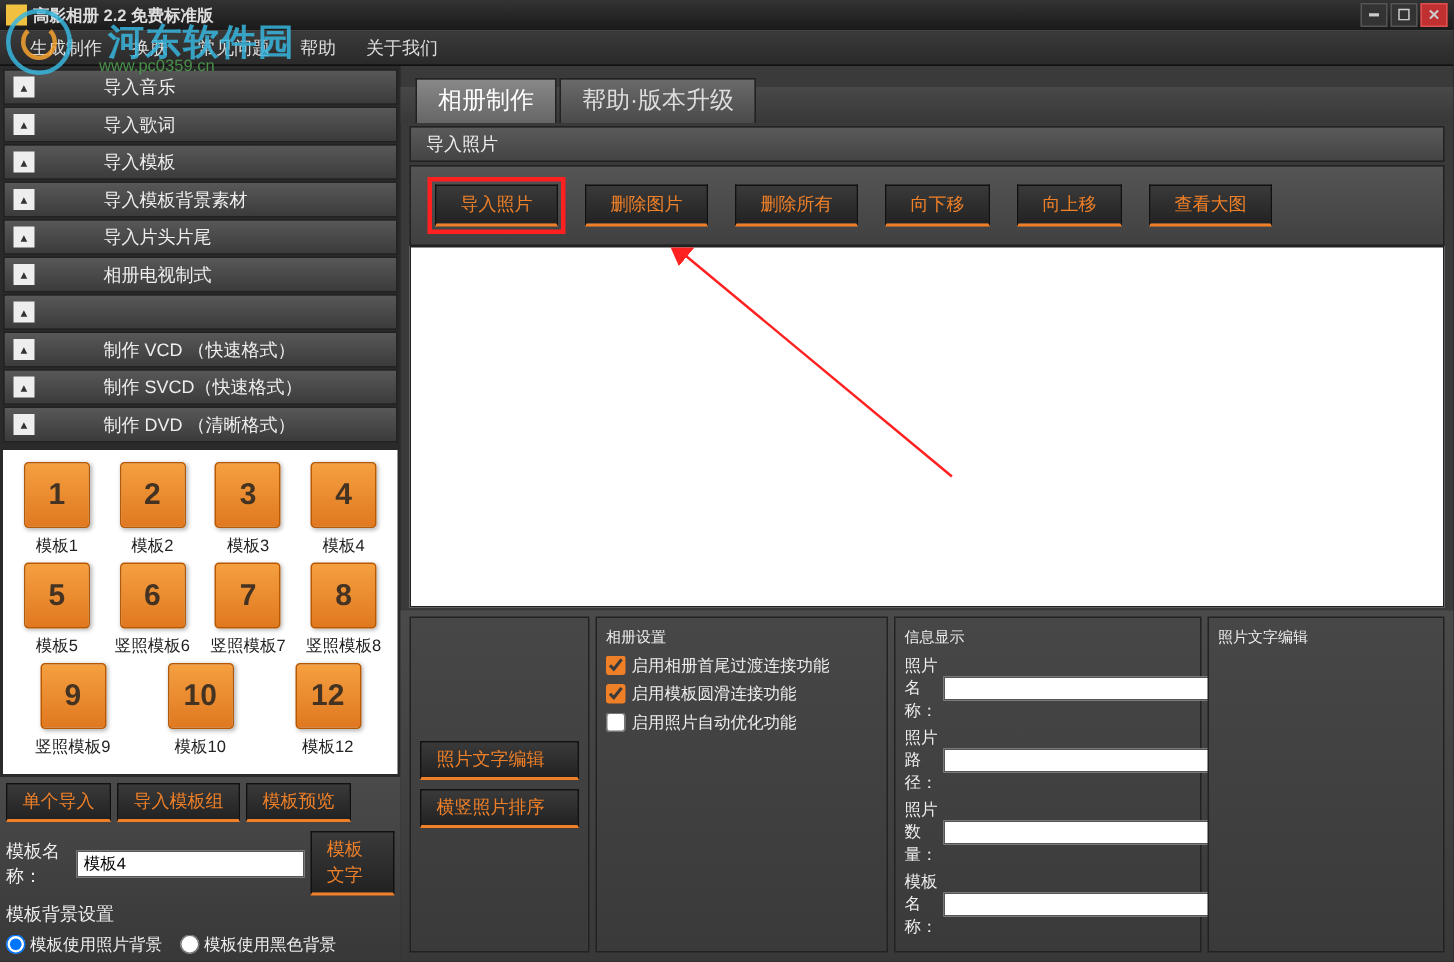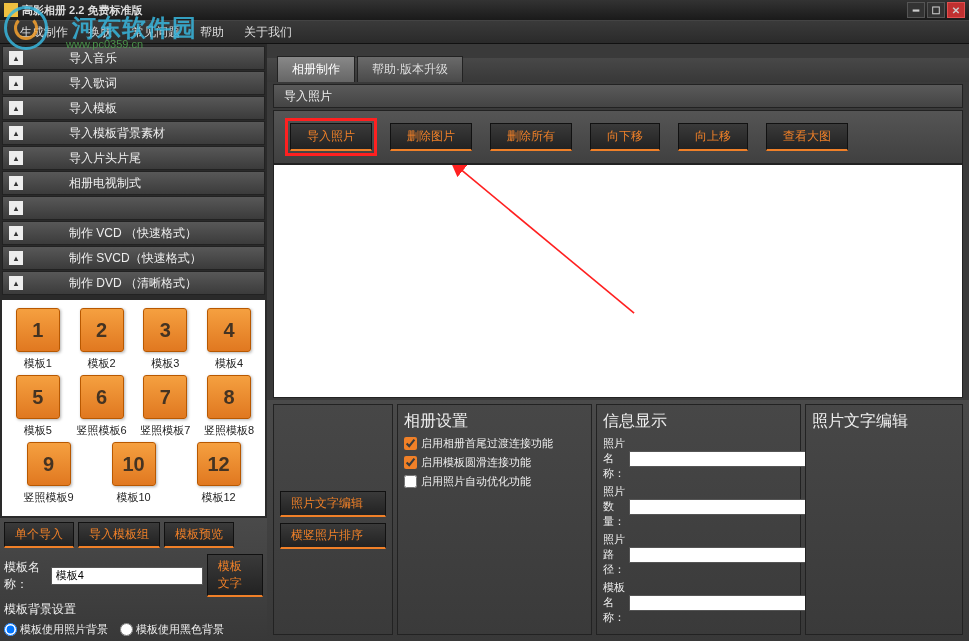--- a/index.html
+++ b/index.html
@@ -38,39 +38,39 @@
 .leftbottom { background: linear-gradient(#4a4a4a, #383838); padding: 4px; font-size: 12px; color: #eee; }
 .btnrow { display: flex; gap: 4px; margin-bottom: 6px; }
 .obtn { background: linear-gradient(#3a3a3a, #222); border: 1px solid #111; border-bottom: 2px solid #f08028; color: #f08028; padding: 3px 10px; font-size: 12px; cursor: default; }
 .formrow { display: flex; align-items: center; gap: 4px; margin-bottom: 4px; }
 .formrow input[type=text] { flex: 1; background: #fff; border: 1px solid #555; height: 18px; font-size: 11px; padding: 0 4px; }
 .radios { display: flex; gap: 12px; font-size: 11px; }
 .radios label { display: flex; align-items: center; gap: 3px; }
 
 .rightcol { flex: 1; display: flex; flex-direction: column; background: #3a3a3a; }
 .tabbar { height: 24px; display: flex; align-items: flex-end; padding-left: 10px; background: linear-gradient(#484848,#383838); margin-top: 14px; }
-.tab { padding: 4px 14px; font-size: 12px; background: linear-gradient(#6a6a6a,#4a4a4a); color: #ddd; border: 1px solid #222; border-bottom: none; margin-right: 2px; }
+.tab { padding: 4px 14px; font-size: 16px; background: linear-gradient(#6a6a6a,#4a4a4a); color: #ddd; border: 1px solid #222; border-bottom: none; margin-right: 2px; }
 .tab.active { background: linear-gradient(#888,#666); color: #fff; }
 
 .subhdr { height: 24px; background: linear-gradient(#5a5a5a,#444); border: 1px solid #222; margin: 2px 6px 0; display: flex; align-items: center; padding-left: 10px; font-size: 12px; color: #eee; }
 
 .toolbar { display: flex; gap: 18px; padding: 12px 16px; background: linear-gradient(#555,#404040); margin: 2px 6px 0; border: 1px solid #222; }
 .toolbar .obtn { padding: 4px 16px; }
 .toolbar .highlighted { outline: 3px solid #ff2020; outline-offset: 2px; }
 
 .canvas { flex: 1; background: #fff; margin: 0 6px 2px; border: 1px solid #222; position: relative; }
 .arrow-svg { position: absolute; top: 0; left: 0; width: 100%; height: 100%; pointer-events: none; }
 
 .bottompanel { display: flex; gap: 4px; padding: 4px 6px 6px; background: linear-gradient(#4a4a4a,#383838); font-size: 12px; color: #eee; }
 .panel { border: 1px solid #222; padding: 6px; background: linear-gradient(#474747,#3a3a3a); }
 .panel-a { width: 120px; display: flex; flex-direction: column; gap: 6px; justify-content: center; }
 .panel-b { width: 195px; }
 .panel-c { width: 205px; }
 .panel-d { flex: 1; }
-.phead { font-size: 16px; color: #eee; margin-bottom: 4px; }
+.phead { font-size: 10px; color: #eee; margin-bottom: 4px; }
 .chk { display: flex; align-items: center; gap: 4px; font-size: 11px; margin-bottom: 4px; }
 .chk input { accent-color: #f08028; }
 .info-row { display: flex; align-items: center; gap: 4px; margin-bottom: 3px; font-size: 11px; }
 .info-row input { flex: 1; background: #fff; border: 1px solid #555; height: 16px; }
 </style>
 </head>
 <body>
 
 <div class="titlebar">
   <div class="icon"></div>
@@ -269,25 +269,25 @@
             <span>启用照片自动优化功能</span>
           </label>
       </div>
       <div class="panel panel-c">
         <div class="phead">信息显示</div>
         <div class="info-row">
             <span>照片名称：</span>
             <input type="text" style="">
           </div>
         <div class="info-row">
+            <span>照片路径：</span>
+            <input type="text" style="">
+          </div>
+        <div class="info-row">
             <span>照片数量：</span>
-            <input type="text" style="">
-          </div>
-        <div class="info-row">
-            <span>照片路径：</span>
             <input type="text" style="">
           </div>
         <div class="info-row">
             <span>模板名称：</span>
             <input type="text" style="">
           </div>
       </div>
       <div class="panel panel-d">
         <div class="phead">照片文字编辑</div>
       </div>

